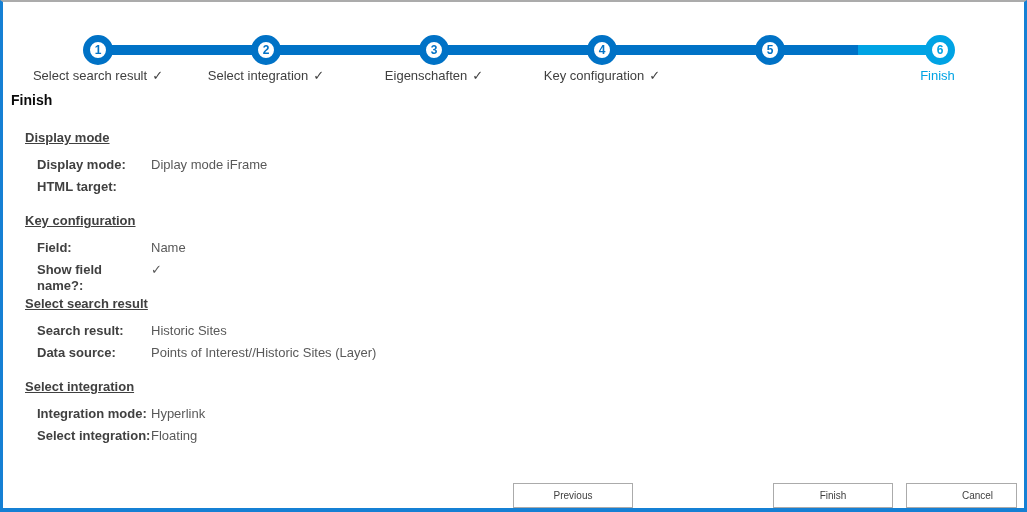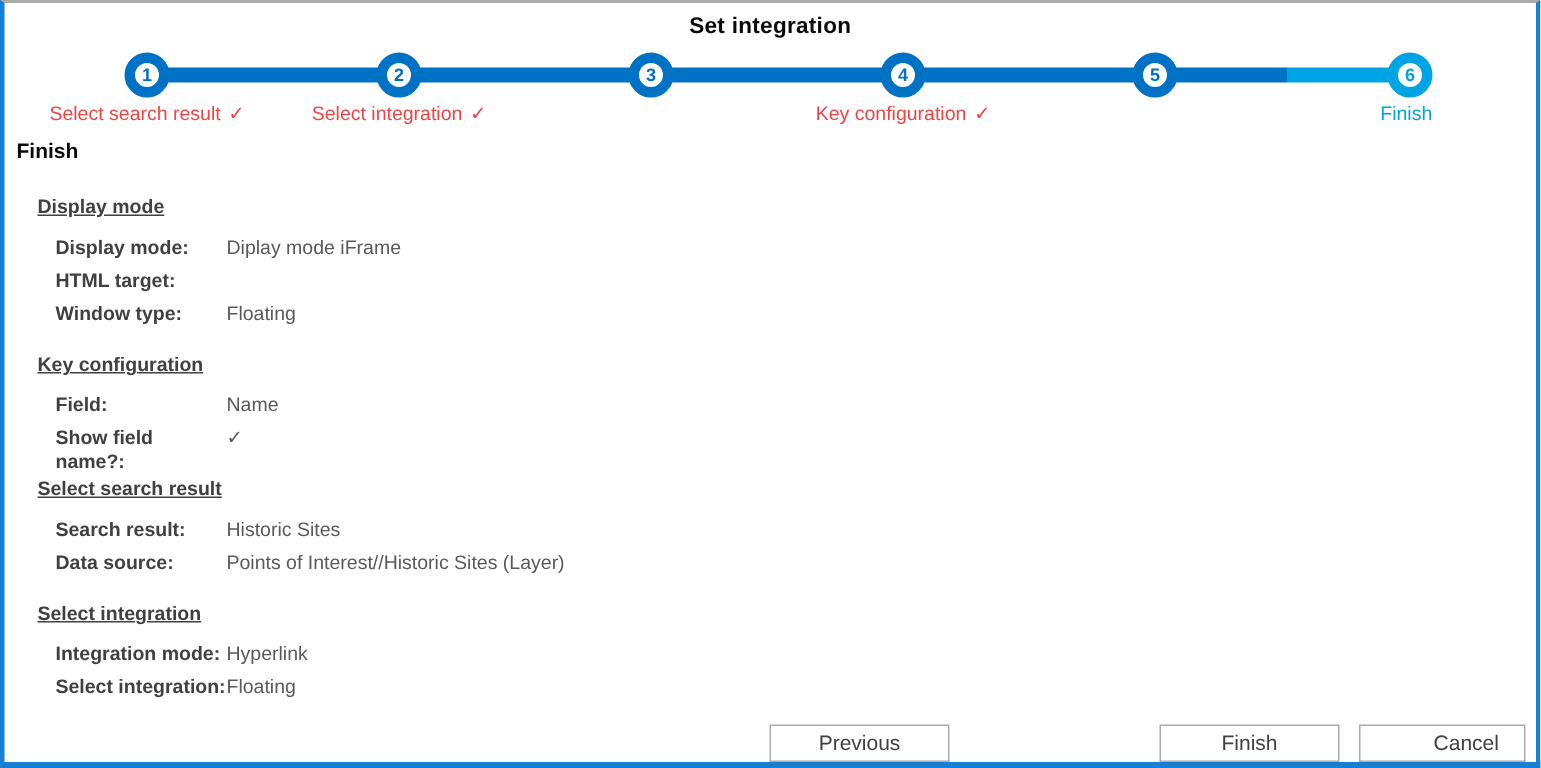--- a/index.html
+++ b/index.html
@@ -40,21 +40,21 @@
     background:#fff;
     border:7px solid #0072C6;
     color:#0072C6;
     font-size:12px;font-weight:bold;
     text-align:center;
     cursor:pointer;
   }
   .slabel{
     margin-top:3px;
     font-size:13px;
-    color:#ef4444;
+    color:#404040;
     line-height:16px;
     white-space:nowrap;
   }
   .scheck{margin-left:5px;}
   .step.current .circle{border-color:#00A3E4;color:#00A3E4;}
   .step.current .slabel{color:#00A3E4;}
   
   .page-heading{
     position:absolute;top:90px;left:8px;
     font-size:14px;font-weight:bold;color:#0a0a0a;
@@ -73,51 +73,51 @@
   .row{display:flex;margin:0 0 6px 34px;height:16px;line-height:16px;font-size:13px;}
   .rlabel{width:114px;flex-shrink:0;font-weight:bold;color:#404040;}
   .rvalue{color:#595959;}
   
   .btn{
     position:absolute;top:481px;height:25px;
     box-sizing:border-box;
     background:#fff;
     border:1px solid #ABABAB;
     font-family:"Liberation Sans", sans-serif;
-    font-size:14px;color:#404040;
+    font-size:10px;color:#404040;
     text-align:center;line-height:23px;
     padding:0;cursor:pointer;
   }
   .btn-previous{left:510px;width:120px;}
   .btn-finish{left:770px;width:120px;}
   .btn-cancel{left:903px;width:111px;padding-left:32px;}
 </style>
 </head>
 <body>
 
 <div class="dialog">
 
-  <div class="title">Set integration</div>
 
   <div class="stepper">
     <div class="line dark"></div>
     <div class="line light"></div>
 
     <div class="step s1">
       <div class="circle"><span>1</span></div>
       <div class="slabel"><span>Select search result</span><span class="scheck">✓</span></div>
     </div>
 
     <div class="step s2">
       <div class="circle"><span>2</span></div>
       <div class="slabel"><span>Select integration</span><span class="scheck">✓</span></div>
     </div>
 
     <div class="step s3">
       <div class="circle"><span>3</span></div>
+      <div class="slabel"><span>Eigenschaften</span><span class="scheck">✓</span></div>
     </div>
 
     <div class="step s4">
       <div class="circle"><span>4</span></div>
       <div class="slabel"><span>Key configuration</span><span class="scheck">✓</span></div>
     </div>
 
     <div class="step s5">
       <div class="circle"><span>5</span></div>
     </div>
@@ -134,24 +134,20 @@
 
     <div class="section">
       <div class="section-heading">Display mode</div>
       <div class="row">
         <span class="rlabel">Display mode:</span>
         <span class="rvalue">Diplay mode iFrame</span>
       </div>
       <div class="row">
         <span class="rlabel">HTML target:</span>
         <span class="rvalue"></span>
-      </div>
-      <div class="row">
-        <span class="rlabel">Window type:</span>
-        <span class="rvalue">Floating</span>
       </div>
     </div>
 
     <div class="section">
       <div class="section-heading">Key configuration</div>
       <div class="row">
         <span class="rlabel">Field:</span>
         <span class="rvalue">Name</span>
       </div>
       <div class="row">

